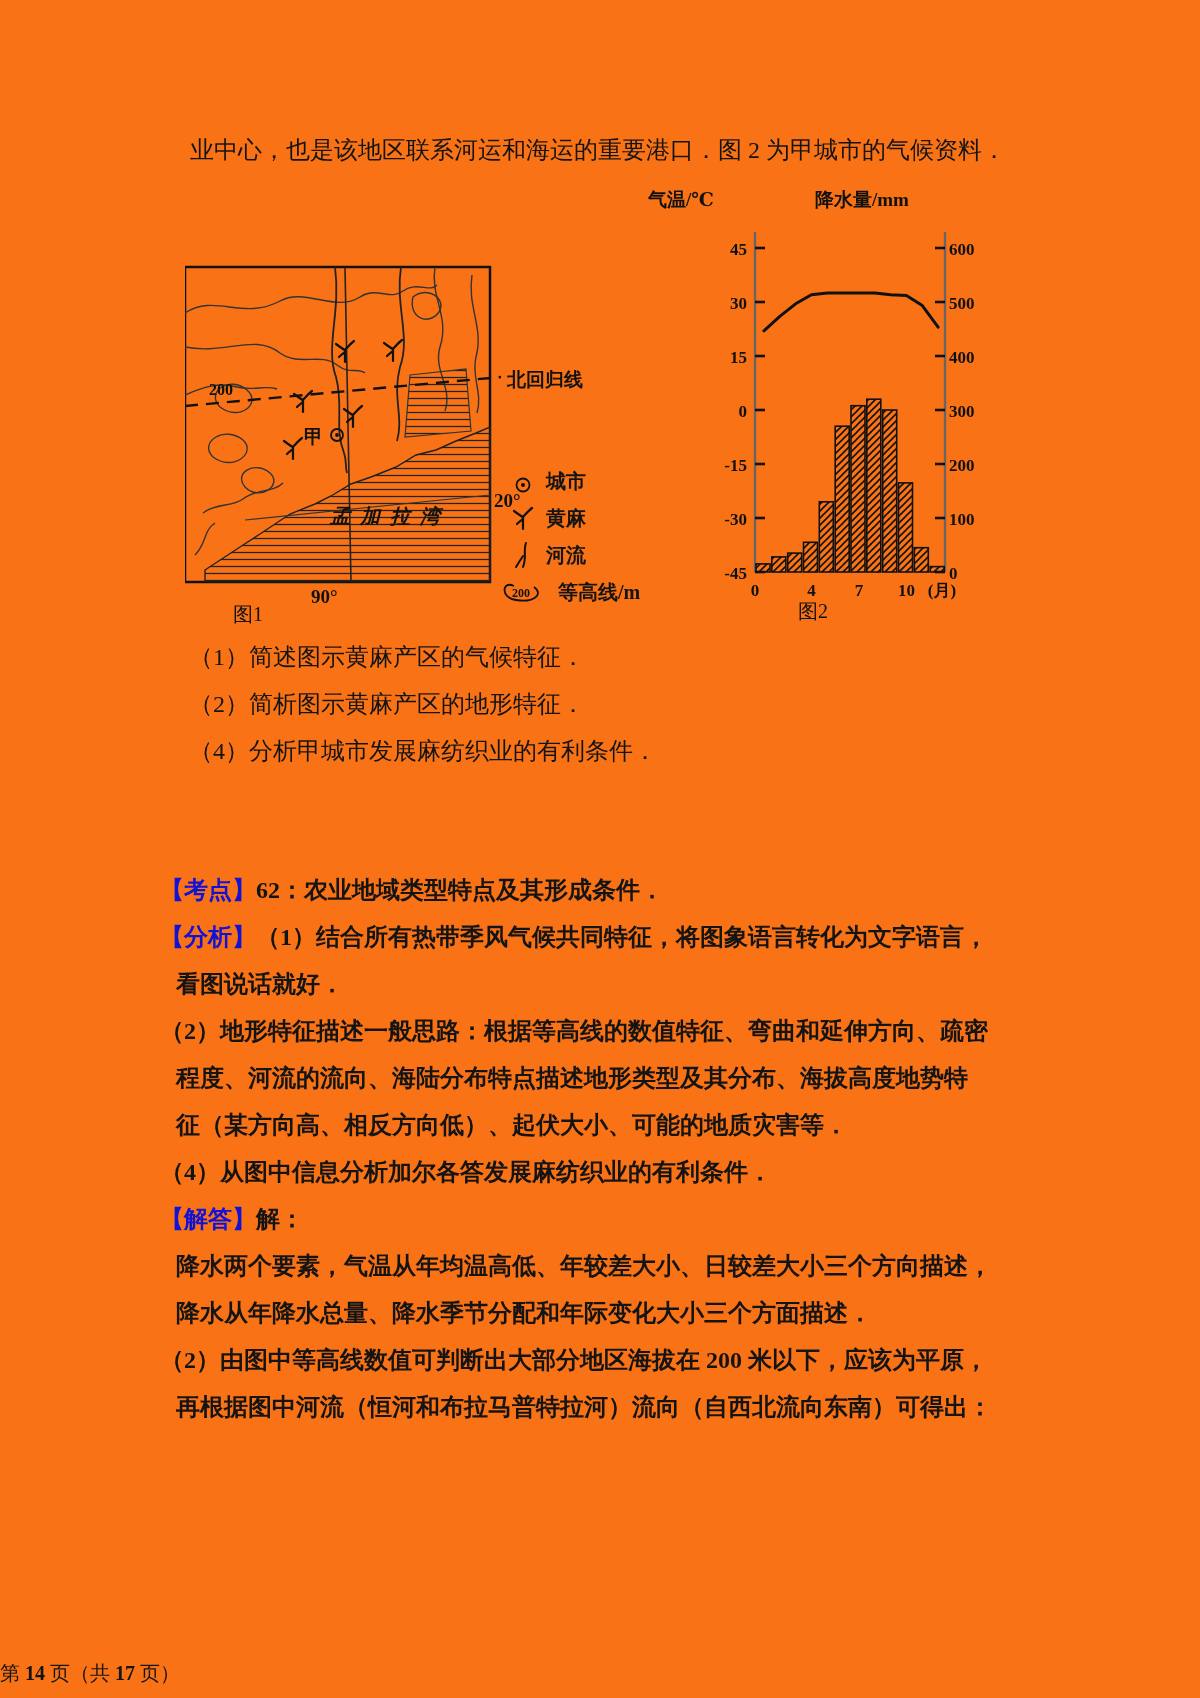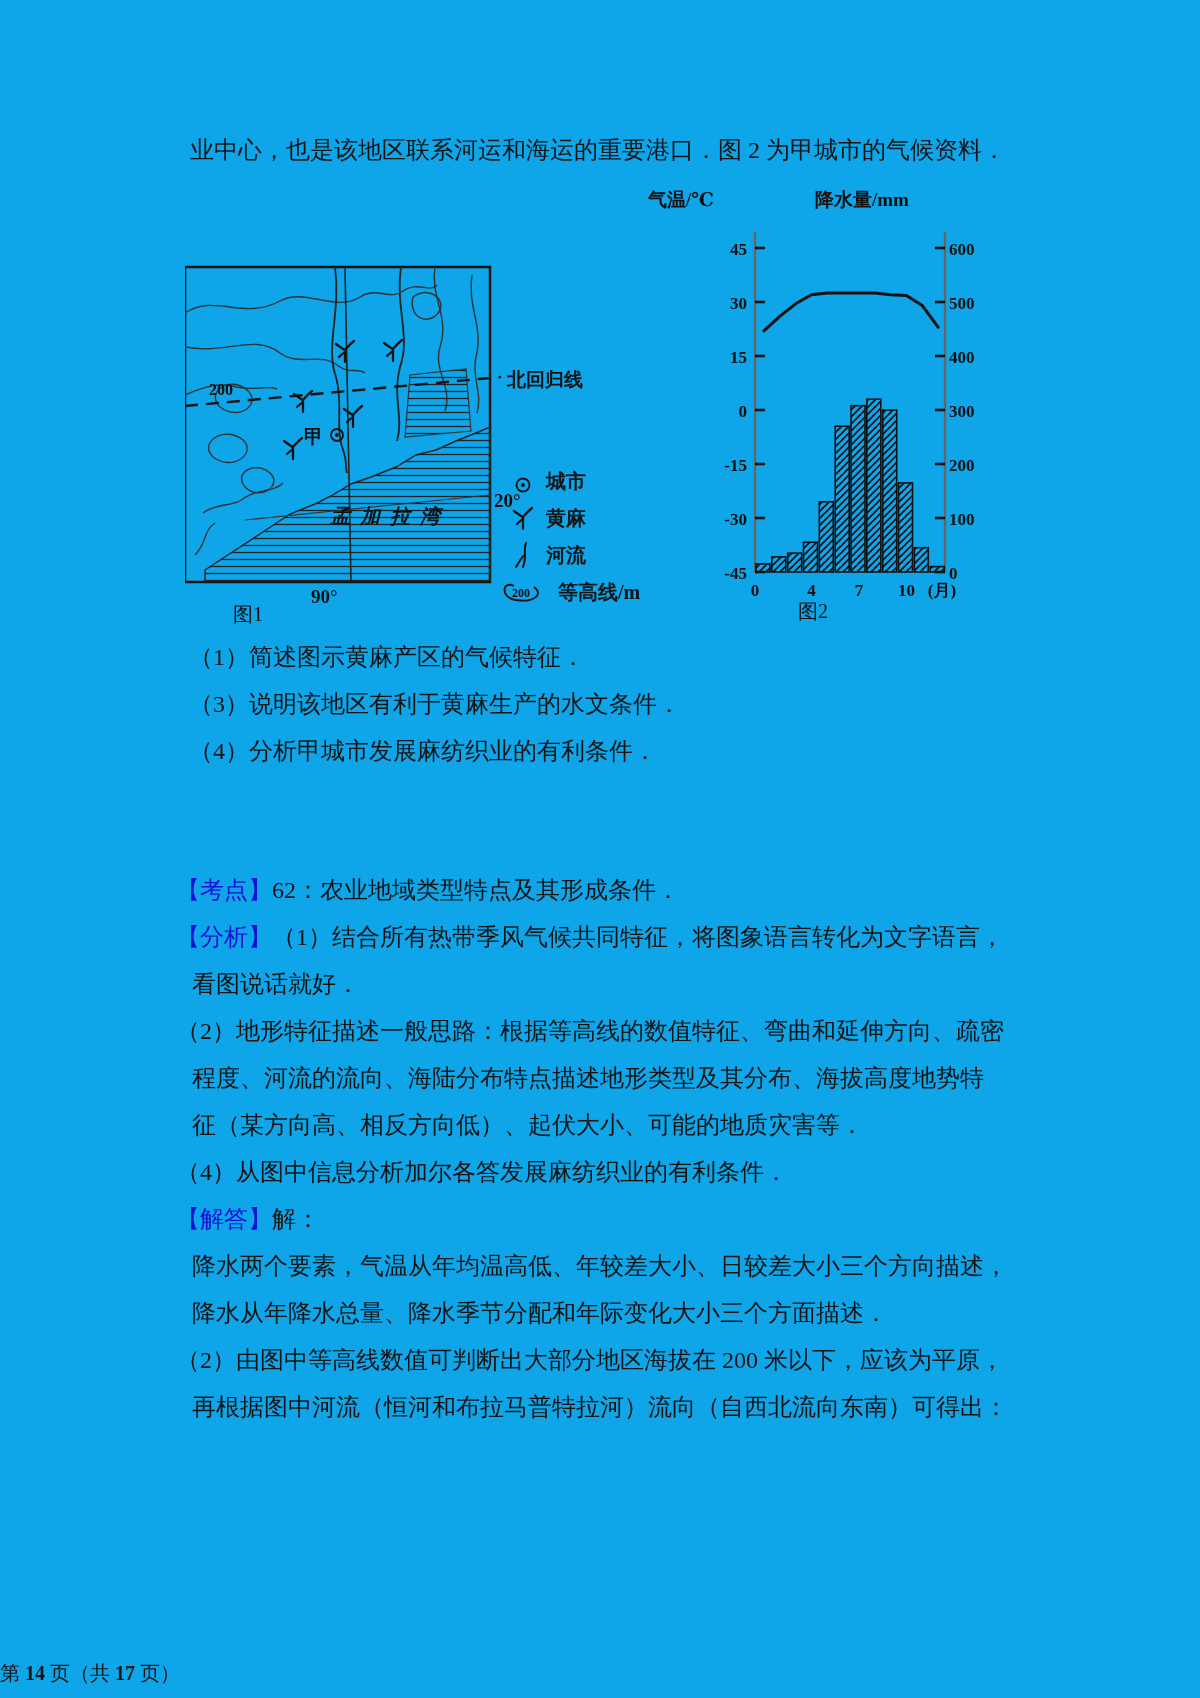--- a/index.html
+++ b/index.html
@@ -1,36 +1,36 @@
 <!DOCTYPE html>
 <html><head>
 <meta charset="utf-8">
 <style>
   html,body{margin:0;padding:0;background:#888;}
   .page{
-    position:relative;width:1200px;height:1698px;background:#0ea5e9;margin:0 auto;
+    position:relative;width:1200px;height:1698px;background:#f97316;margin:0 auto;
     font-family:"Liberation Serif","DejaVu Serif",serif;color:#141414;overflow:hidden;
   }
   .intro{position:absolute;left:190px;top:134px;font-size:24px;white-space:nowrap;}
   
   .map-svg{position:absolute;left:185px;top:255px;}
   .chart-svg{position:absolute;left:640px;top:180px;}
   .legend{position:absolute;left:500px;top:458px;width:190px;}
   .legend-row{display:flex;align-items:flex-end;height:37px;font-size:20px;font-weight:bold;}
   .legend-sym{width:46px;display:flex;justify-content:center;align-items:center;flex:0 0 46px;}
   .mlabel{font-family:"Liberation Serif","DejaVu Serif",serif;font-weight:bold;font-size:19px;fill:#111;}
   .mlabel-sm{font-weight:bold;font-size:16px;fill:#111;}
   .bay{font-weight:bold;font-style:italic;font-size:20px;letter-spacing:10px;fill:#111;}
   .cap{font-size:20px;fill:#111;}
   .tick{font-family:"Liberation Serif","DejaVu Serif",serif;font-weight:bold;font-size:17px;fill:#111;}
   .axis-title{font-family:"Liberation Serif","DejaVu Serif",serif;font-weight:bold;font-size:19px;fill:#111;}
   
   .questions{position:absolute;left:172px;top:634px;font-size:24px;}
   .questions .line{height:47px;line-height:47px;white-space:nowrap;margin-left:17px;}
-  .body-lines{position:absolute;left:176px;top:867px;font-size:24px;}
+  .body-lines{position:absolute;left:160px;top:867px;font-size:24px;font-weight:bold;}
   .body-lines .line{height:47px;line-height:47px;white-space:nowrap;}
   .body-lines .line.indent{padding-left:16px;}
   .tag{color:#1212d6;}
   .footer{position:absolute;left:0;top:1620px;width:1150px;text-align:left;font-size:20px;margin-top:40px;}
   .footer b{font-weight:bold;}
 </style>
 </head>
 <body>
 
 <div class="page">
@@ -207,21 +207,21 @@
       <rect x="290.2" y="386.6" width="14.0" height="5.4" fill="url(#barHatch)" stroke="#111" stroke-width="1.6"></rect>
       <path d="M123.9,150.8 L 139.8,136.4 L 155.6,123.8 L 171.4,114.8 L 187.3,113.0 L 203.1,113.0 L 218.9,113.0 L 234.8,113.0 L 250.6,114.8 L 266.4,115.5 L 282.3,125.6 L 298.1,147.2" fill="none" stroke="#111" stroke-width="3" stroke-linejoin="round" stroke-linecap="round"></path>
       <text x="115.0" y="416" text-anchor="middle" class="tick">0</text>
       <text x="171.4" y="416" text-anchor="middle" class="tick">4</text>
       <text x="218.9" y="416" text-anchor="middle" class="tick">7</text>
       <text x="266.4" y="416" text-anchor="middle" class="tick">10</text>
     </svg>
 
   <div class="questions">
     <div class="line">（1）简述图示黄麻产区的气候特征．</div>
-    <div class="line">（3）说明该地区有利于黄麻生产的水文条件．</div>
+    <div class="line">（2）简析图示黄麻产区的地形特征．</div>
     <div class="line">（4）分析甲城市发展麻纺织业的有利条件．</div>
   </div>
 
   <div class="body-lines">
     <div class="line"><span class="tag">【考点】</span><span>62：农业地域类型特点及其形成条件．</span></div>
     <div class="line"><span class="tag">【分析】</span><span>（1）结合所有热带季风气候共同特征，将图象语言转化为文字语言，</span></div>
     <div class="line indent"><span>看图说话就好．</span></div>
     <div class="line"><span>（2）地形特征描述一般思路：根据等高线的数值特征、弯曲和延伸方向、疏密</span></div>
     <div class="line indent"><span>程度、河流的流向、海陆分布特点描述地形类型及其分布、海拔高度地势特</span></div>
     <div class="line indent"><span>征（某方向高、相反方向低）、起伏大小、可能的地质灾害等．</span></div>

